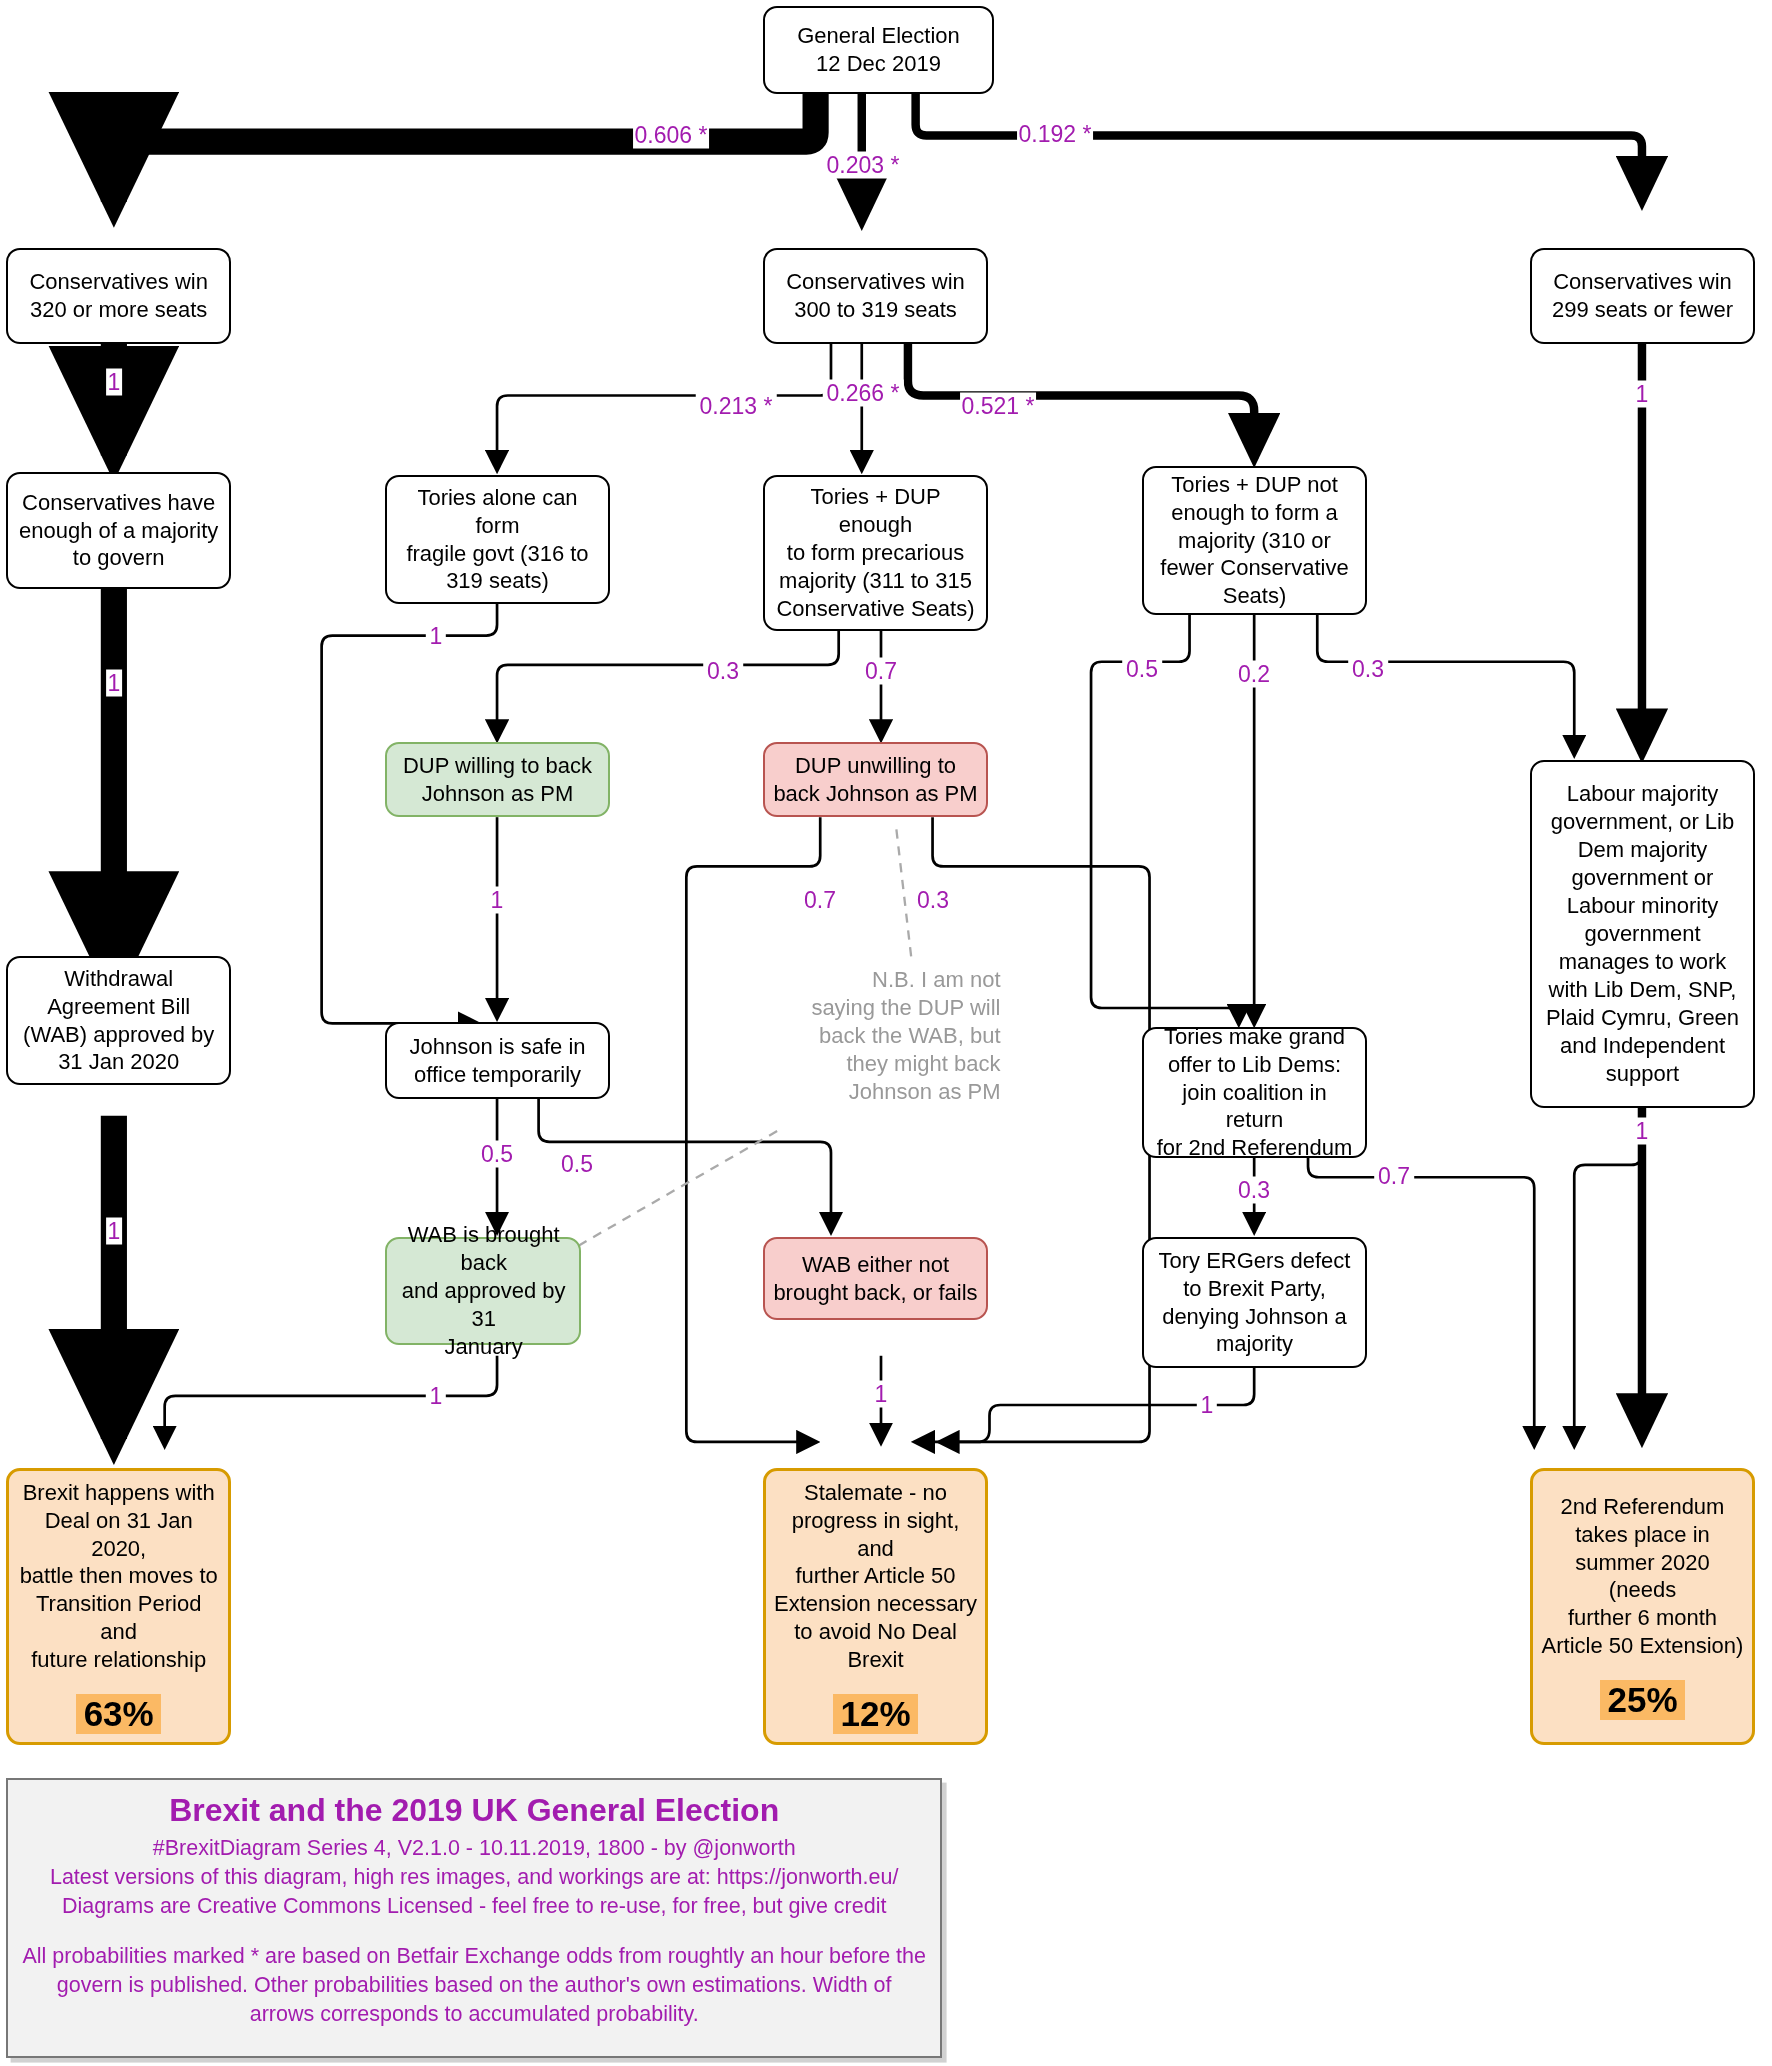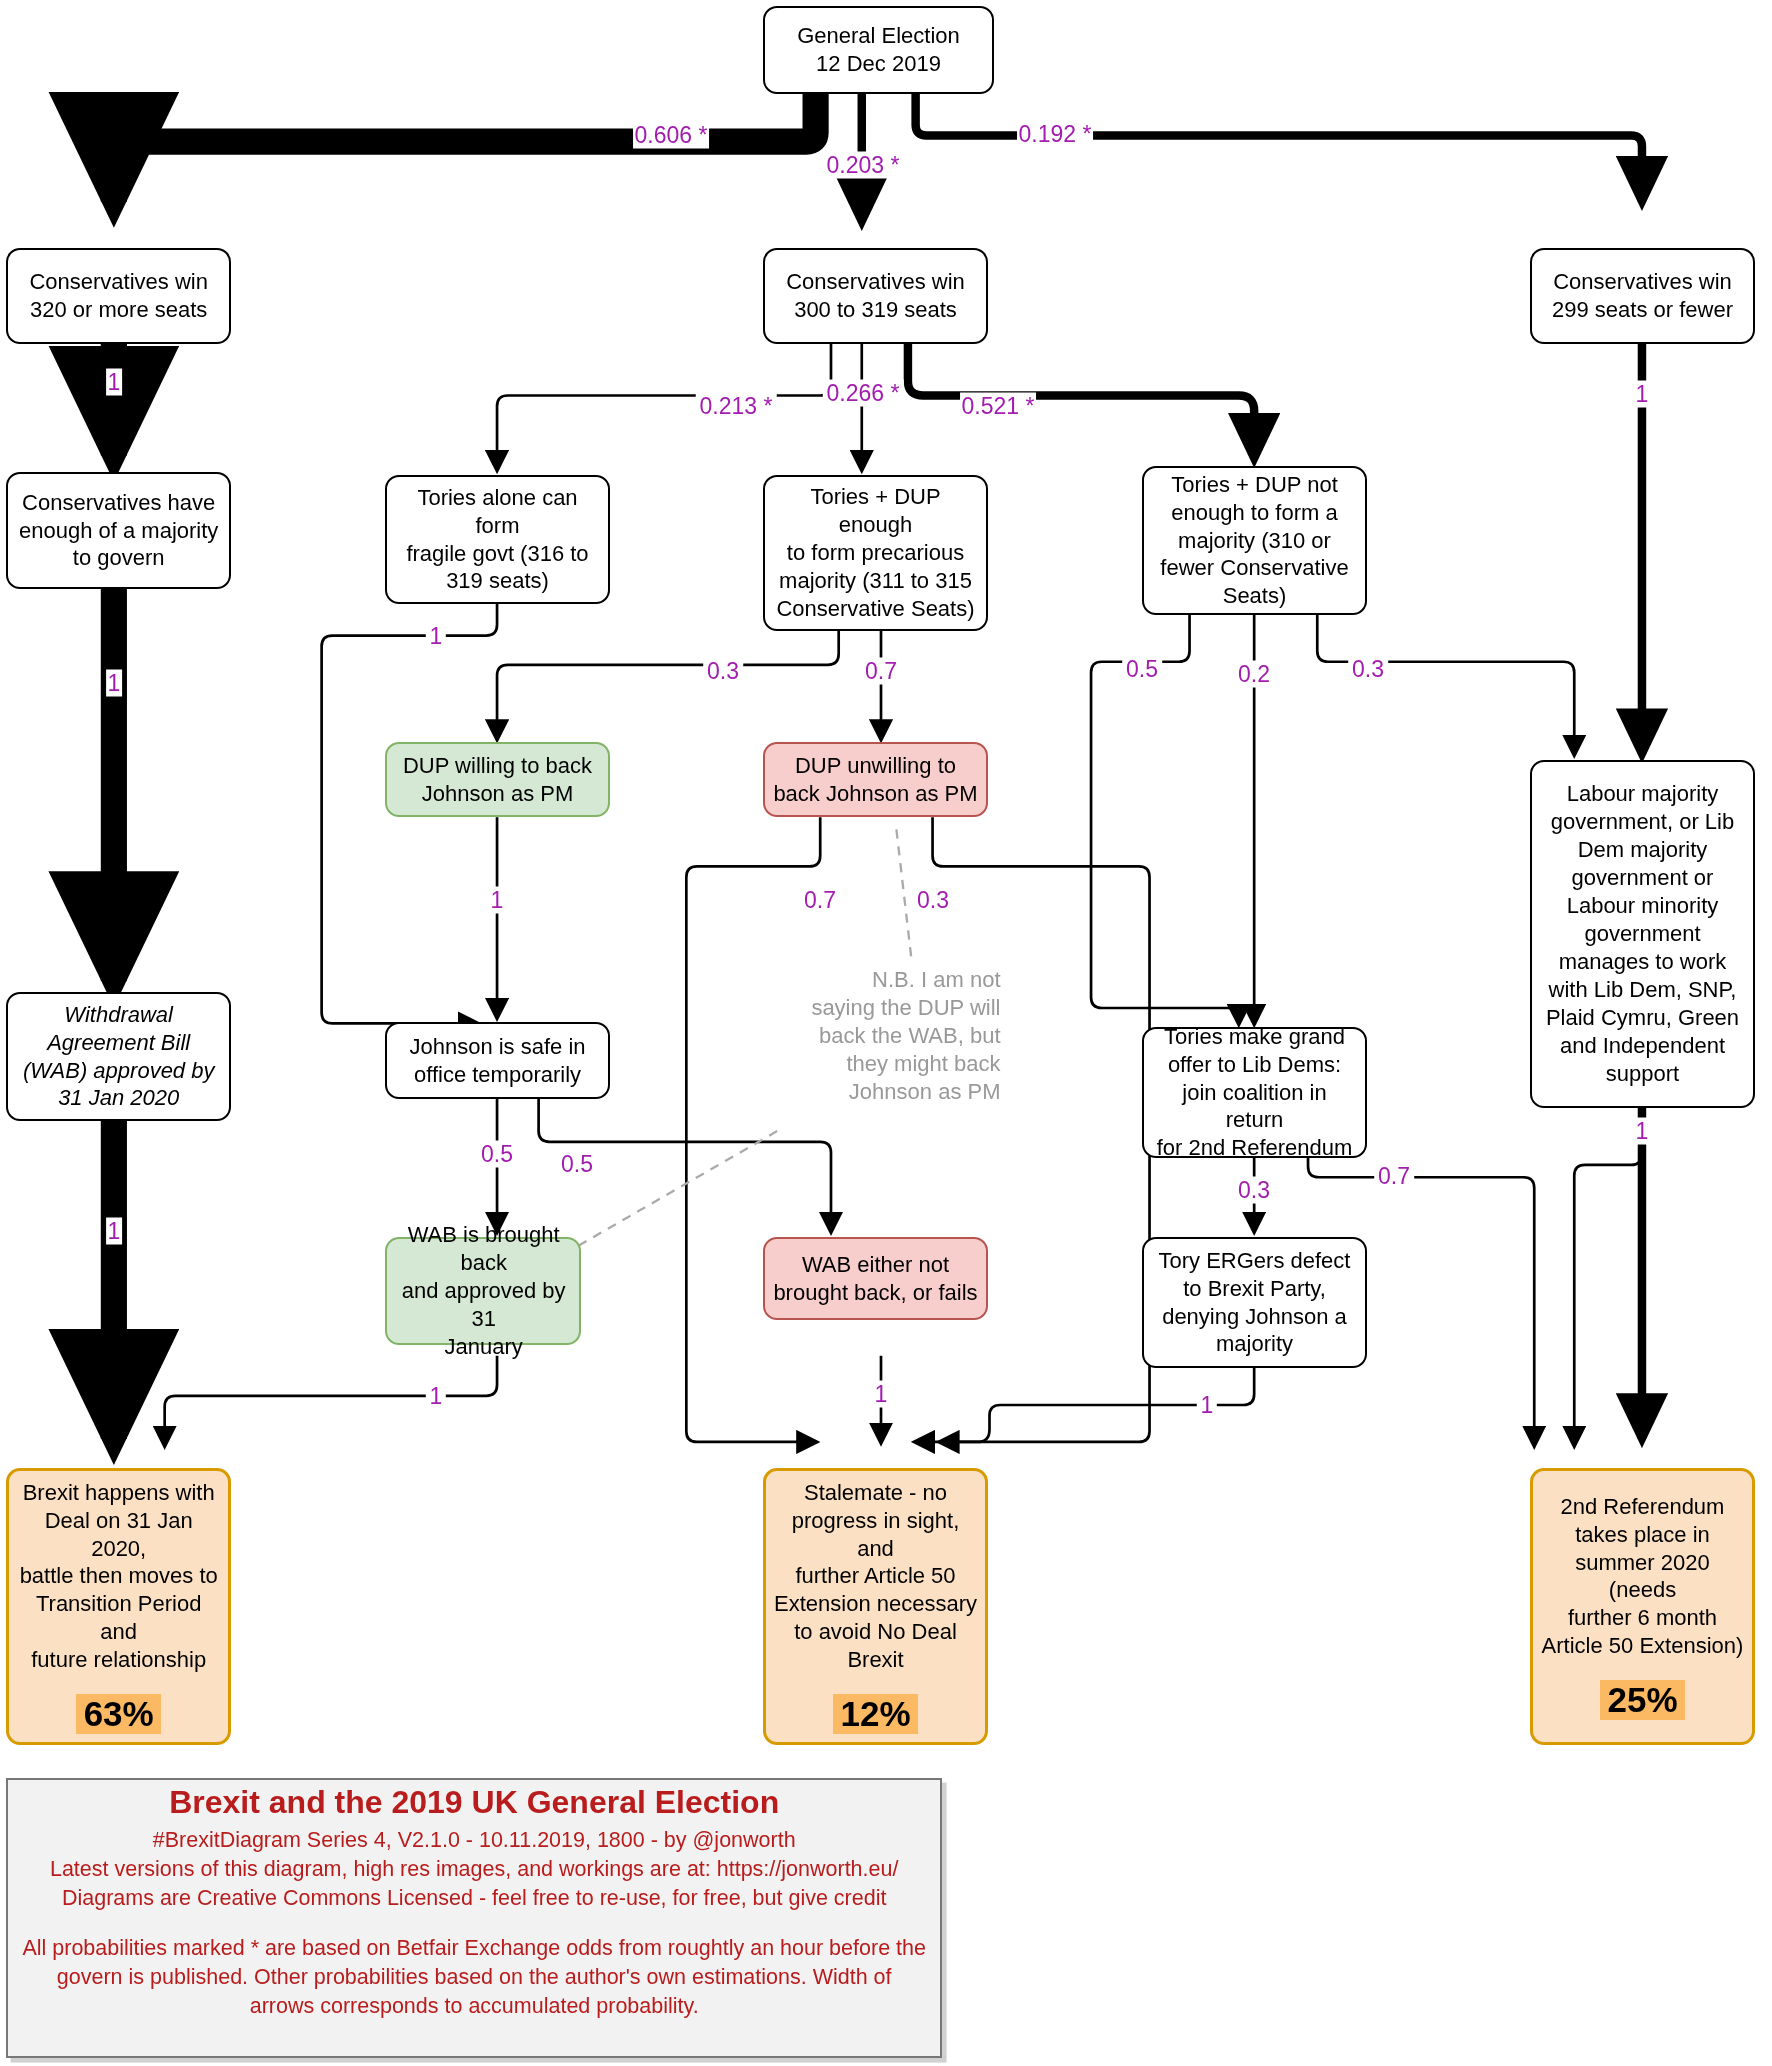--- a/index.html
+++ b/index.html
@@ -12,21 +12,21 @@
   .node.green{background:#d5e8d4;border-color:#82b366;}
   .node.red{background:#f8cecc;border-color:#b85450;}
   .node.orange{background:#fce0c3;border-color:#d79b00;border-width:3.1px;}
   .pct{font-size:35px;font-weight:bold;background:#fbb964;padding:0.8px 7.7px;margin-top:20px;line-height:1.1;}
   .elabel{position:absolute;font-size:23px;color:#a21caf;background:#fff;padding:0 3.8px;white-space:nowrap;
           transform:translate(-50%,-50%);text-align:center;}
   .elabel.onblack{background:#fff;padding:0 1.5px;}
   .note{position:absolute;color:#999;font-size:22px;line-height:1.27;text-align:center;
         transform:translate(-50%,0);width:231px;}
   #caption{position:absolute;box-sizing:border-box;border:2.3px solid #777;background:#f2f2f2;
-           box-shadow:4.6px 4.6px 0 rgba(0,0,0,.18);text-align:center;color:#b91c1c;padding:4px 14px 20px 14px;}
+           box-shadow:4.6px 4.6px 0 rgba(0,0,0,.18);text-align:center;color:#a21caf;padding:12px 14px 20px 14px;}
   #caption .ctitle{font-size:32px;font-weight:bold;margin-bottom:4.6px;}
   #caption .cline{font-size:21.5px;line-height:1.35;}
   #caption .cgap{height:21.5px;}
 </style>
 </head>
 <body>
 
 <div id="stage">
 
   <svg id="edges" viewBox="0 0 2303 2685">
@@ -134,21 +134,21 @@
   </div>
 
   <div class="node red" style="left:763px;top:742px;width:225px;height:75px;">
     <span>DUP unwilling to<br>back Johnson as PM</span>
   </div>
 
   <div class="node" style="left:1530px;top:760px;width:225px;height:348px;">
     <span>Labour majority<br>government, or Lib<br>Dem majority<br>government or<br>Labour minority<br>government<br>manages to work<br>with Lib Dem, SNP,<br>Plaid Cymru, Green<br>and Independent<br>support</span>
   </div>
 
-  <div class="node" style="left:6.2px;top:992px;width:225px;height:129px;font-style:italic;">
+  <div class="node" style="left:6.2px;top:956px;width:225px;height:129px;">
     <span>Withdrawal<br>Agreement Bill<br>(WAB) approved by<br>31 Jan 2020</span>
   </div>
 
   <div class="node" style="left:385px;top:1022px;width:225px;height:77px;">
     <span>Johnson is safe in<br>office temporarily</span>
   </div>
 
   <div class="node" style="left:1142px;top:1027px;width:225px;height:131px;">
     <span>Tories make grand<br>offer to Lib Dems:<br>join coalition in return<br>for 2nd Referendum</span>
   </div>

